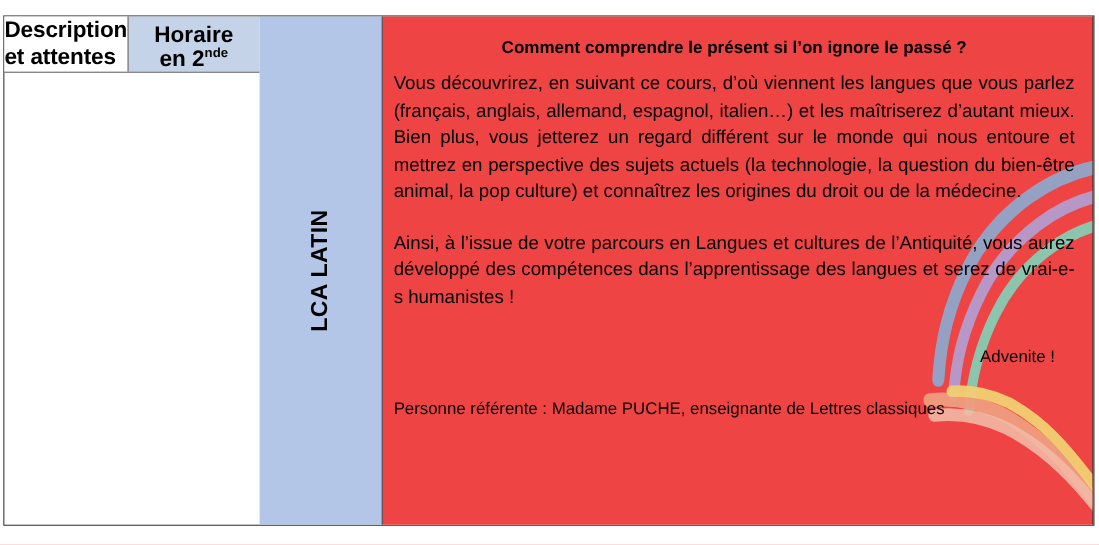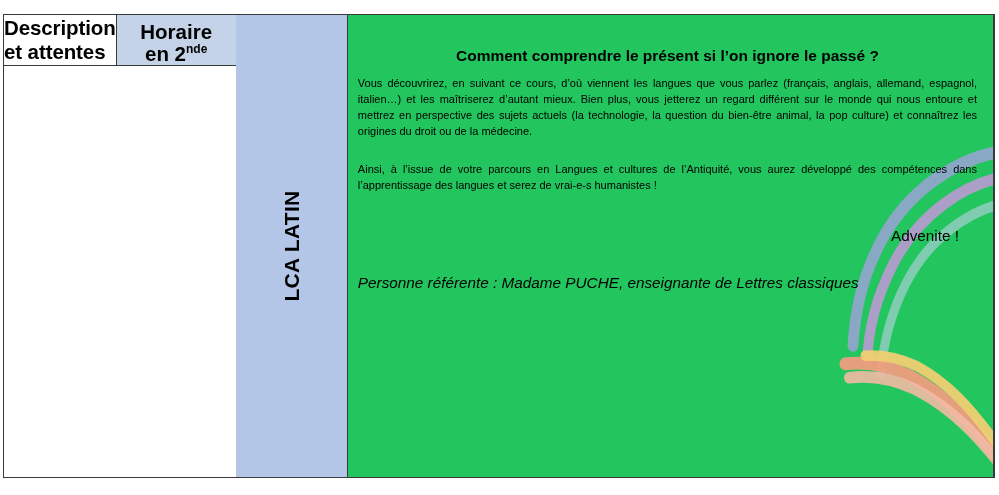--- a/index.html
+++ b/index.html
@@ -104,26 +104,26 @@
     white-space: nowrap;
     font-size: 21px;
     font-weight: bold;
     letter-spacing: 0.3px;
     color: #000000;
   }
 
   
   .cell-desc {
     flex: 1 1 auto;
-    background: #22c55e;
+    background: #ef4444;
     position: relative;
     box-sizing: border-box;
     border-right: 1.5px solid #3a3a3a;
     overflow: hidden;
-    padding: 30px 16px 10px 10px;
+    padding: 18px 16px 10px 10px;
   }
   .swoosh-layer {
     position: absolute;
     right: -6px;
     top: 0;
     width: 230px;
     height: 100%;
     pointer-events: none;
     z-index: 0;
   }
@@ -136,41 +136,40 @@
     text-align: center;
     font-weight: bold;
     font-size: 15.5px;
     color: #000000;
     line-height: 1.38;
     margin: 0 0 10px 0;
   }
   .desc-title div { white-space: nowrap; }
 
   .desc-para {
-    font-size: 11px;
+    font-size: 17px;
     color: #000000;
     line-height: 1.44;
     margin: 0;
     text-align: justify;
     text-justify: inter-word;
   }
   .desc-para.j { text-align-last: left; }
   .gap-lg { height: 19px; }
   .gap-md { height: 17px; }
   .gap-sm { height: 3px; }
 
   .desc-right {
     text-align: right;
     font-size: 15.3px;
     color: #000000;
     margin: 12px;
     padding-right: 6px;
   }
   .desc-italic {
-    font-style: italic;
     font-size: 15.3px;
     color: #000000;
     margin: 0;
   }
 
   
   .cell-hours {
     flex: 0 0 119px;
     background: #ffffff;
     position: relative;

